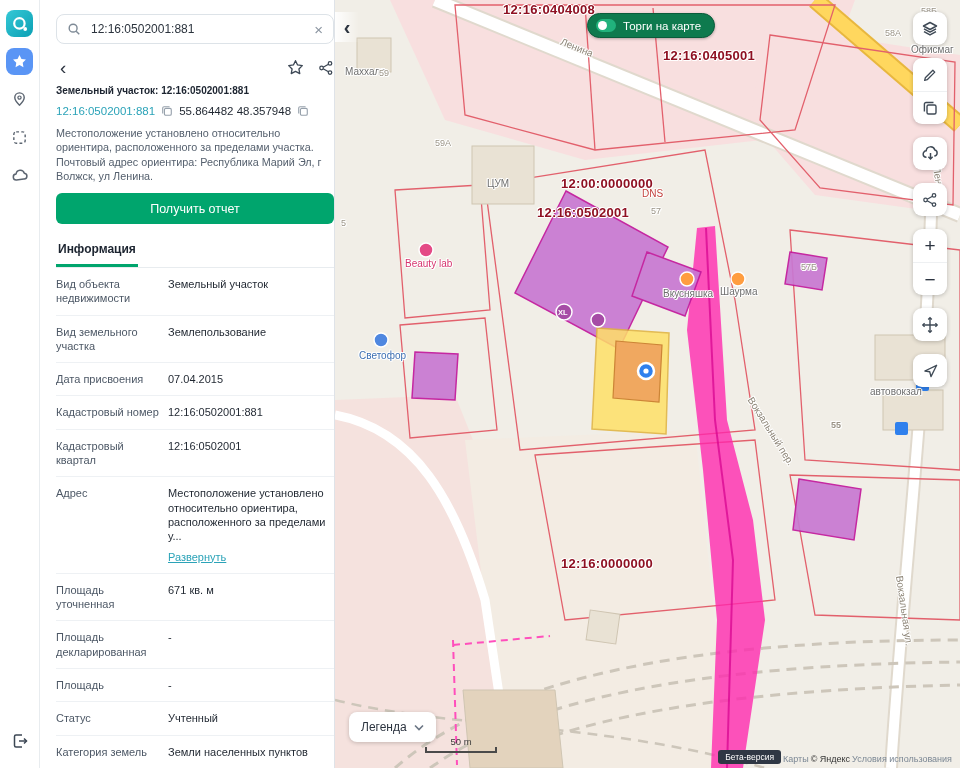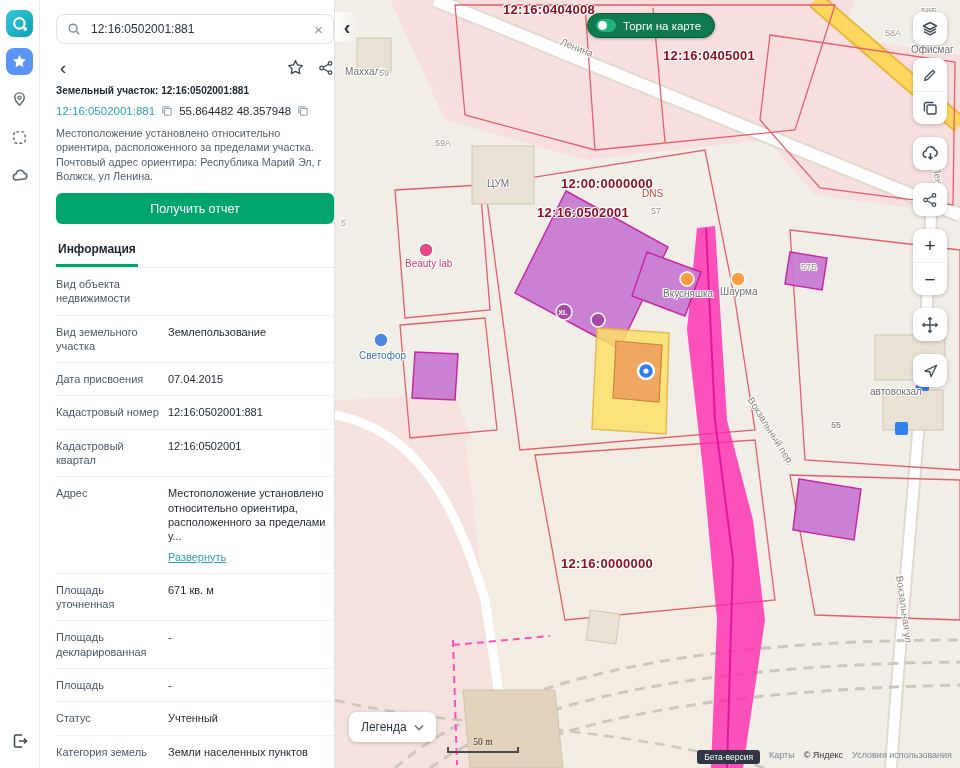--- a/index.html
+++ b/index.html
@@ -66,24 +66,24 @@
   .tool-group{background:#fff;border-radius:9px;box-shadow:0 1px 4px rgba(0,0,0,.22);display:flex;
               flex-direction:column;overflow:hidden;}
   .tool-btn{width:34px;height:33px;border:none;background:transparent;display:flex;align-items:center;
             justify-content:center;cursor:pointer;padding:0;}
   .tool-btn + .tool-btn{border-top:1px solid #eef0f2;}
   .zoom-glyph{font-size:19px;color:#2c3440;line-height:1;}
 
   .legend-btn{position:absolute;left:14px;bottom:26px;background:#fff;border:none;border-radius:8px;
               box-shadow:0 1px 4px rgba(0,0,0,.2);padding:8px 12px;font-size:12px;color:#2c3440;
               display:flex;align-items:center;gap:7px;cursor:pointer;z-index:5;font-family:inherit;}
-  .scale{position:absolute;left:112px;bottom:15px;width:72px;text-align:center;z-index:4;font-family:Liberation Serif, serif;}
+  .scale{position:absolute;left:90px;bottom:15px;width:72px;text-align:center;z-index:4;}
   .scale-text{font-size:9.5px;color:#3a3a3a;}
   .scale-line{height:4px;border-bottom:2px solid #4a4a4a;border-left:2px solid #4a4a4a;border-right:2px solid #4a4a4a;}
-  .attribution{position:absolute;right:8px;bottom:4px;display:flex;align-items:flex-start;gap:9px;z-index:4;}
+  .attribution{position:absolute;right:8px;bottom:4px;display:flex;align-items:flex-end;gap:2px;z-index:4;}
   .beta-badge{background:#2f3744;color:#fff;font-size:8.5px;padding:2px 7px;border-radius:3px;}
   .attr-t{font-size:9px;color:#7b8794;}
   .attr-t.dark{color:#333;}
 </style>
 </head>
 <body>
 
 <div class="app">
 
   <nav class="rail">
@@ -170,20 +170,21 @@
 
     <button class="report-btn">Получить отчет</button>
 
     <div class="tabs">
       <span class="tab">Информация</span>
     </div>
 
     <div class="info-table">
       <div class="irow">
         <div class="irow-label">Вид объекта недвижимости</div>
+        <div class="irow-value">Земельный участок</div>
       </div>
       <div class="irow">
         <div class="irow-label">Вид земельного участка</div>
         <div class="irow-value">Землепользование</div>
       </div>
       <div class="irow">
         <div class="irow-label">Дата присвоения</div>
         <div class="irow-value">07.04.2015</div>
       </div>
       <div class="irow">

